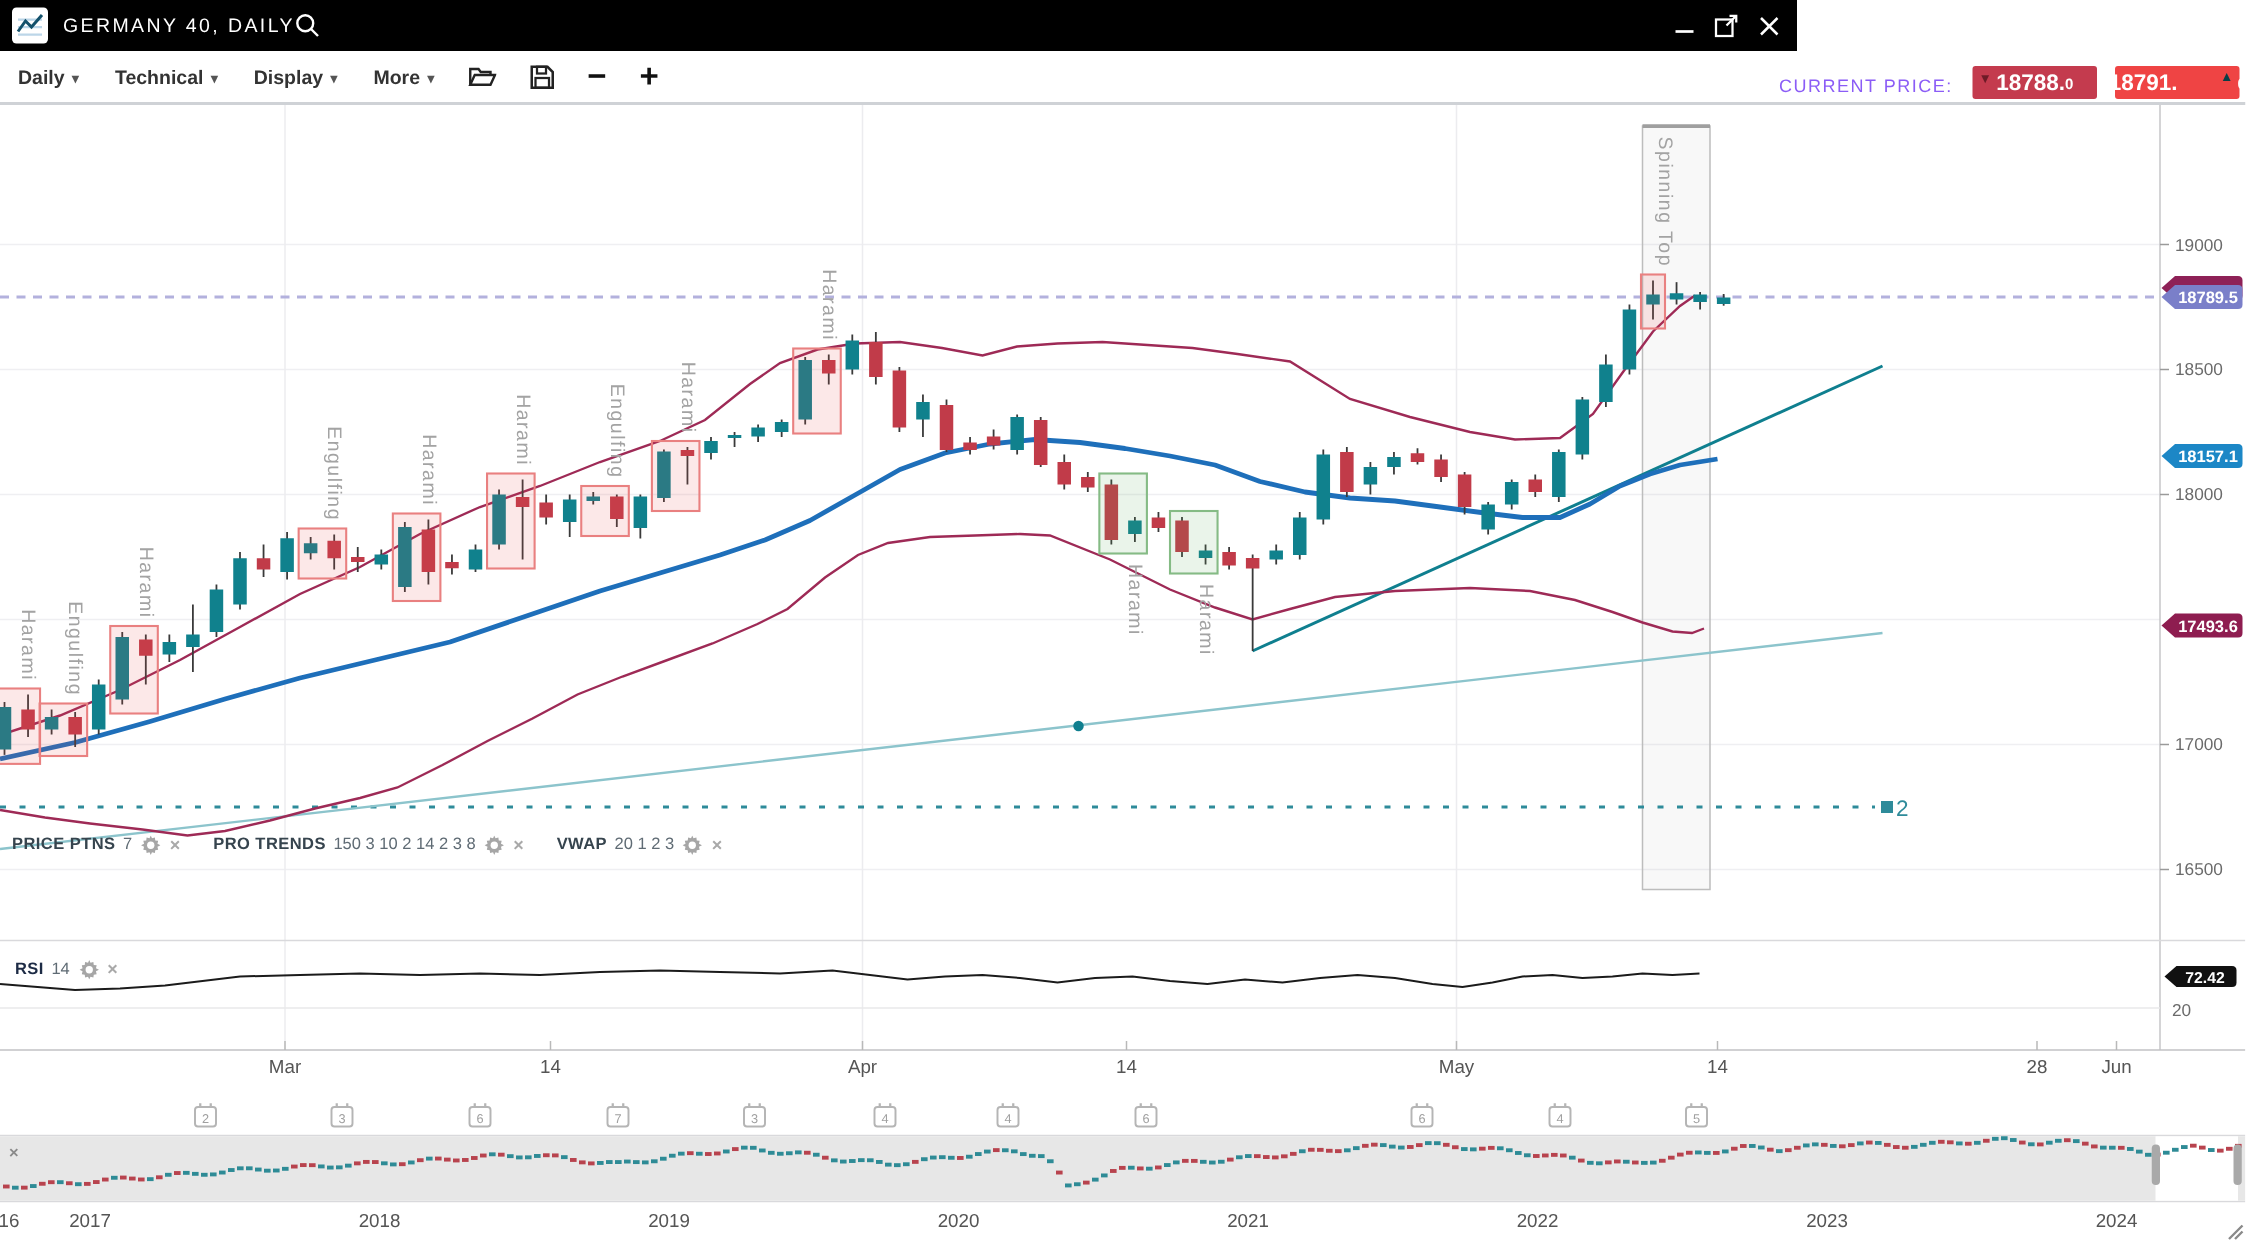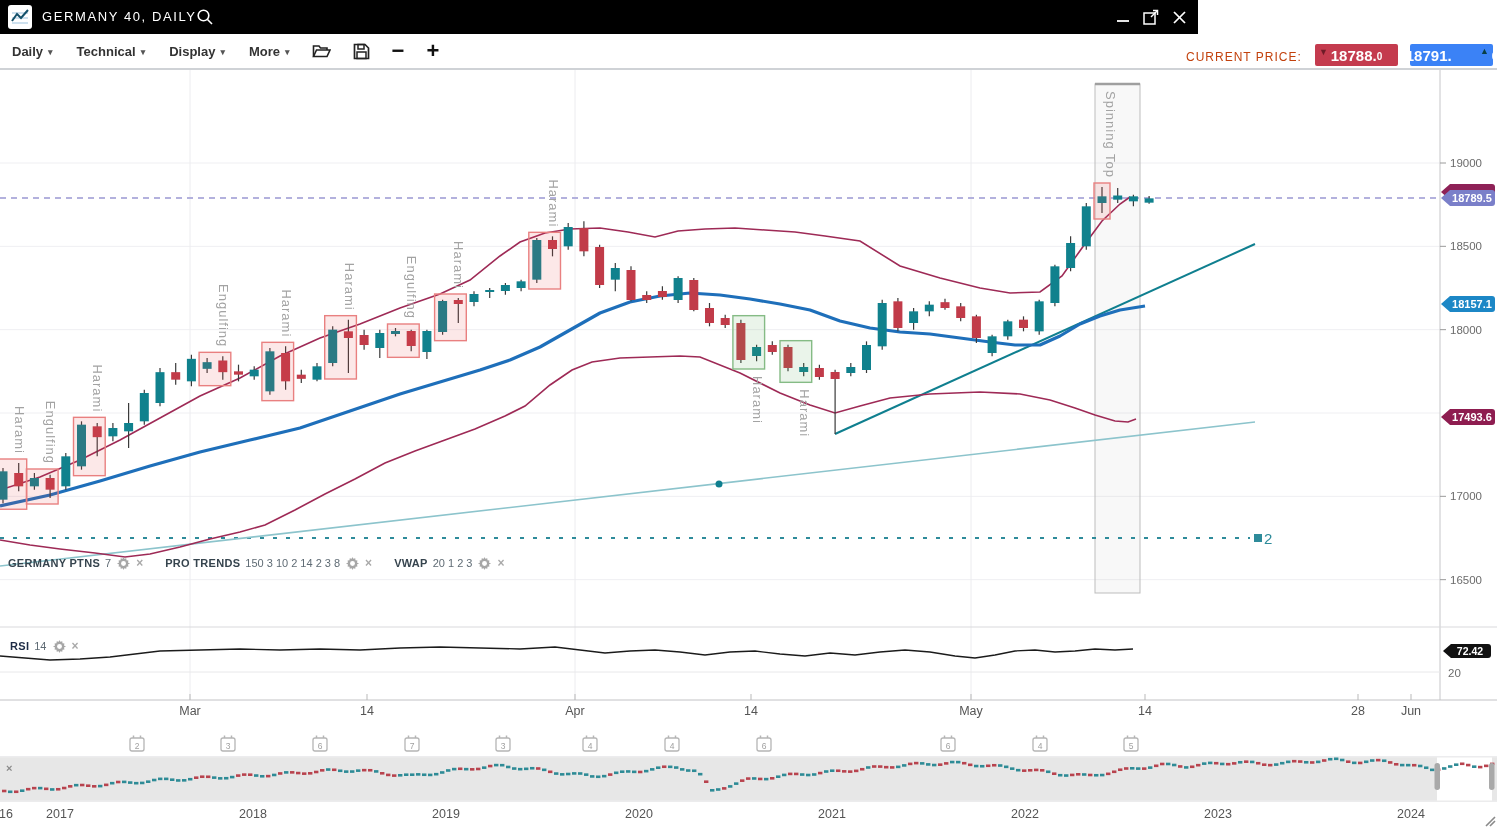--- a/index.html
+++ b/index.html
@@ -20,21 +20,21 @@
 
   
   .toolbar { position:absolute; left:0; top:34px; width:1497px; height:36px; background:#fff;
              border-bottom:2px solid #cfd2d6; display:flex; align-items:center; }
   .menu { display:flex; align-items:center; gap:5px; font-size:13px; font-weight:bold; color:#333;
           margin-left:24px; cursor:pointer; }
   .menu:first-child { margin-left:12px; }
   .caret { font-size:9px; color:#555; position:relative; top:1px; }
   .tool-ic { margin-left:22px; cursor:pointer; display:flex; align-items:center; }
   .zoomtxt { font-size:22px; font-weight:bold; color:#111; line-height:20px; }
-  .cp-label { position:absolute; left:1186px; top:50px; font-size:12px; color:#c2410c; letter-spacing:1px; }
+  .cp-label { position:absolute; left:1186px; top:50px; font-size:12px; color:#8b5cf6; letter-spacing:1px; }
   .pricebox { position:absolute; top:44px; width:83px; height:22px; border-radius:2px; color:#fff;
               font-size:15px; font-weight:bold; display:flex; align-items:center; justify-content:center;
               cursor:pointer; }
   .pricebox .dec { font-size:10px; margin-top:3px; }
   .pb-sell { left:1315px; }
   .pb-buy  { left:1410px; }
   .pb-arrow { font-size:9px; position:absolute; top:3px; }
   .pb-sell .pb-arrow { left:4px; }
   .pb-buy  .pb-arrow { right:4px; top:2px; }
 
@@ -726,28 +726,28 @@
     <div class="tool-ic">
       <span class="zoomtxt">+</span>
       </div>
   </div>
   <span class="cp-label">CURRENT PRICE:</span>
   <div class="pricebox pb-sell" id="sell-box" style="background: rgb(196, 59, 78);">
     <span class="pb-arrow" style="color:#6e1b27;">▼</span>
     <span>18788.</span>
       <span class="dec">0</span>
   </div>
-  <div class="pricebox pb-buy" id="buy-box" style="background: #3b82f6; gap: 40px;">
+  <div class="pricebox pb-buy" id="buy-box" style="background: #ef4444; gap: 40px;">
     <span>18791.</span>
       <span class="dec">0</span>
     <span class="pb-arrow" style="color:#083f46;">▲</span>
   </div>
 
   <div class="ind-row">
-    <span class="ind-name">GERMANY PTNS</span>
+    <span class="ind-name">PRICE PTNS</span>
     <span class="ind-params">7</span>
     <span class="ind-ic gear">
         <svg width="13" height="13" viewBox="0 0 16 16">
           <path fill="#a6a6a6" d="M8 0l1 2.2 2.4-.6.3 2.4 2.4.3-.6 2.4L16 8l-2.5 1.3.6 2.4-2.4.3-.3 2.4-2.4-.6L8 16l-1-2.2-2.4.6-.3-2.4-2.4-.3.6-2.4L0 8l2.5-1.3-.6-2.4 2.4-.3.3-2.4 2.4.6z"></path>
           <circle cx="8" cy="8" r="3" fill="#fff"></circle>
         </svg>
       </span>
     <span class="ind-x">×</span>
     <span class="ind-gap"></span>
     <span class="ind-name">PRO TRENDS</span>

